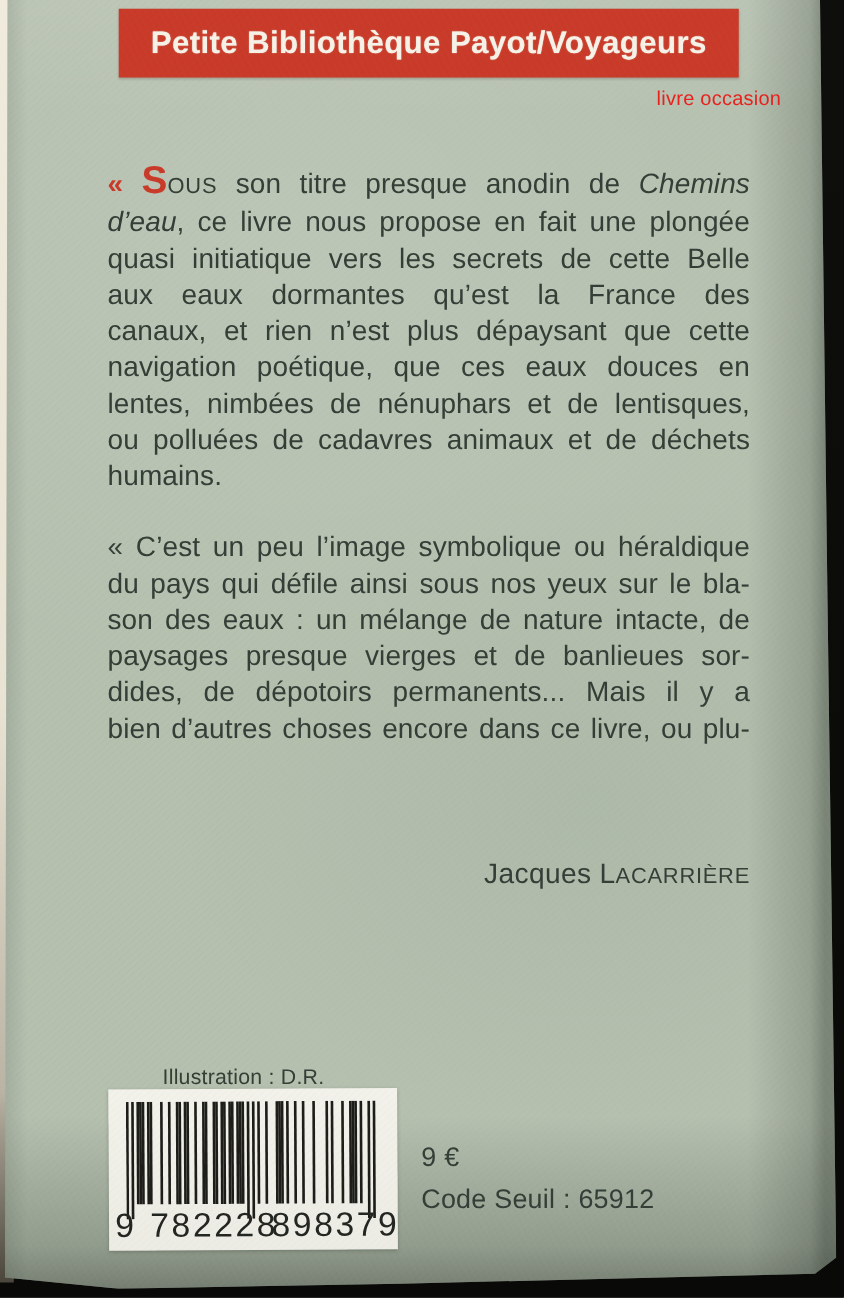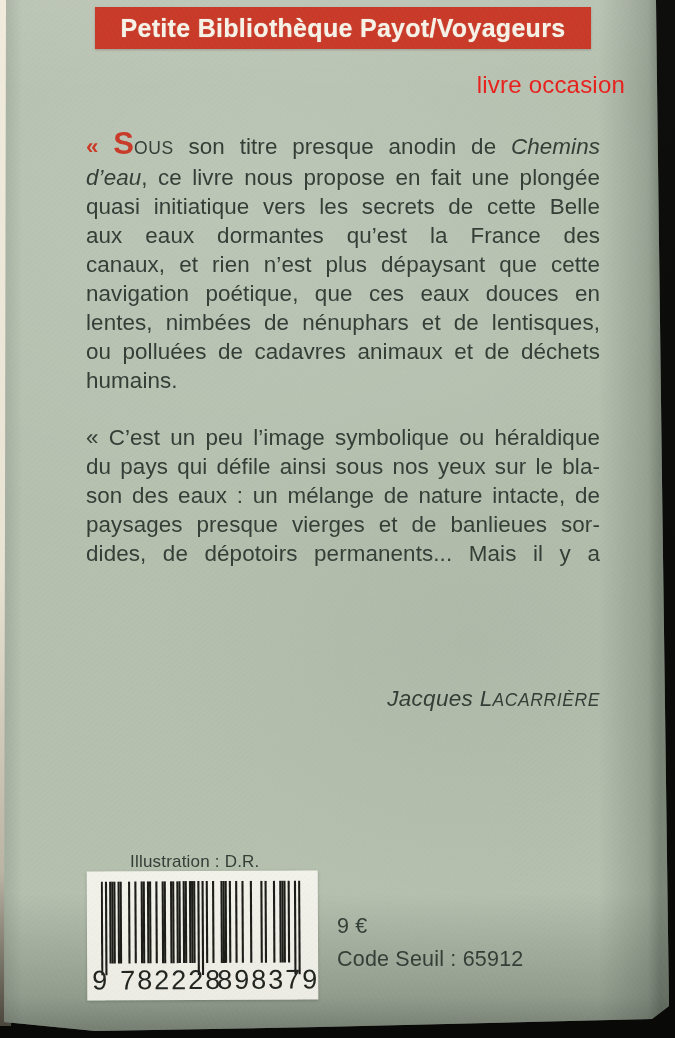--- a/index.html
+++ b/index.html
@@ -25,31 +25,31 @@
     clip-path:polygon(6px 0px,656px 0px,662px 480px,669px 1006px,652px 1019px,320px 1027px,95px 1031px,4px 1022px);
   }
   
   .cover::after{
     content:"";position:absolute;inset:0;pointer-events:none;opacity:.5;
     background:
       repeating-linear-gradient(63deg, rgba(255,255,255,.022) 0 2px, rgba(0,0,0,0) 2px 5px),
       repeating-linear-gradient(-41deg, rgba(40,60,40,.025) 0 1px, rgba(0,0,0,0) 1px 4px);
   }
   .banner{
-    position:absolute;left:95px;top:7px;width:496px;height:42px;
+    position:absolute;left:95px;top:7px;width:496px;height:55px;
     display:flex;align-items:center;justify-content:center;
     box-shadow:0 1px 2px rgba(60,30,20,.25);
   }
   .banner-label{
     font-size:25px;font-weight:bold;letter-spacing:.3px;
     text-shadow:0 0 1px rgba(250,244,230,.7);
   }
   .occasion{
     position:absolute;left:440px;top:71px;width:185px;text-align:right;
-    font-size:24px;letter-spacing:.2px;
+    font-size:16px;letter-spacing:.2px;
   }
   .blurb{
     position:absolute;left:86px;top:132px;width:514px;
     font-size:22.4px;line-height:29px;letter-spacing:.1px;word-spacing:1.5px;
   }
   .para{margin:0 0 28px 0;}
   .line{text-align:justify;text-align-last:justify;}
   .line.last{text-align-last:left;}
   .seg-italic{font-style:italic;}
   .seg-red{font-weight:bold;}
@@ -108,24 +108,25 @@
           <div class="line"><span>lentes, nimbées de nénuphars et de lentisques,</span></div>
           <div class="line"><span>ou polluées de cadavres animaux et de déchets</span></div>
           <div class="line last"><span>humains.</span></div>
         </div>
         <div class="para">
           <div class="line"><span>« C’est un peu l’image symbolique ou héraldique</span></div>
           <div class="line"><span>du pays qui défile ainsi sous nos yeux sur le bla-</span></div>
           <div class="line"><span>son des eaux : un mélange de nature intacte, de</span></div>
           <div class="line"><span>paysages presque vierges et de banlieues sor-</span></div>
           <div class="line"><span>dides, de dépotoirs permanents... Mais il y a</span></div>
+          <div class="line"><span>bien d’autres choses encore dans ce livre, ou plu-</span></div>
         </div>
       </div>
 
-    <div class="signature" style="color: rgb(51, 62, 54); font-style: italic;">
+    <div class="signature" style="color: rgb(51, 62, 54);">
       <span>Jacques </span><span>L</span><span class="sig-last-rest">ACARRIÈRE</span>
     </div>
 
     <div class="illustration" style="color: rgb(51, 62, 54);">Illustration : D.R.</div>
 
     <div class="barcode-label">
       <div class="barcode-bars"><svg width="200" height="94" xmlns="http://www.w3.org/2000/svg">
             <rect x="0.00" y="0" width="2.10" height="94" fill="#1c1d19"></rect>
             <rect x="4.20" y="0" width="2.10" height="94" fill="#1c1d19"></rect>
             <rect x="8.40" y="0" width="2.10" height="82" fill="#1c1d19"></rect>

